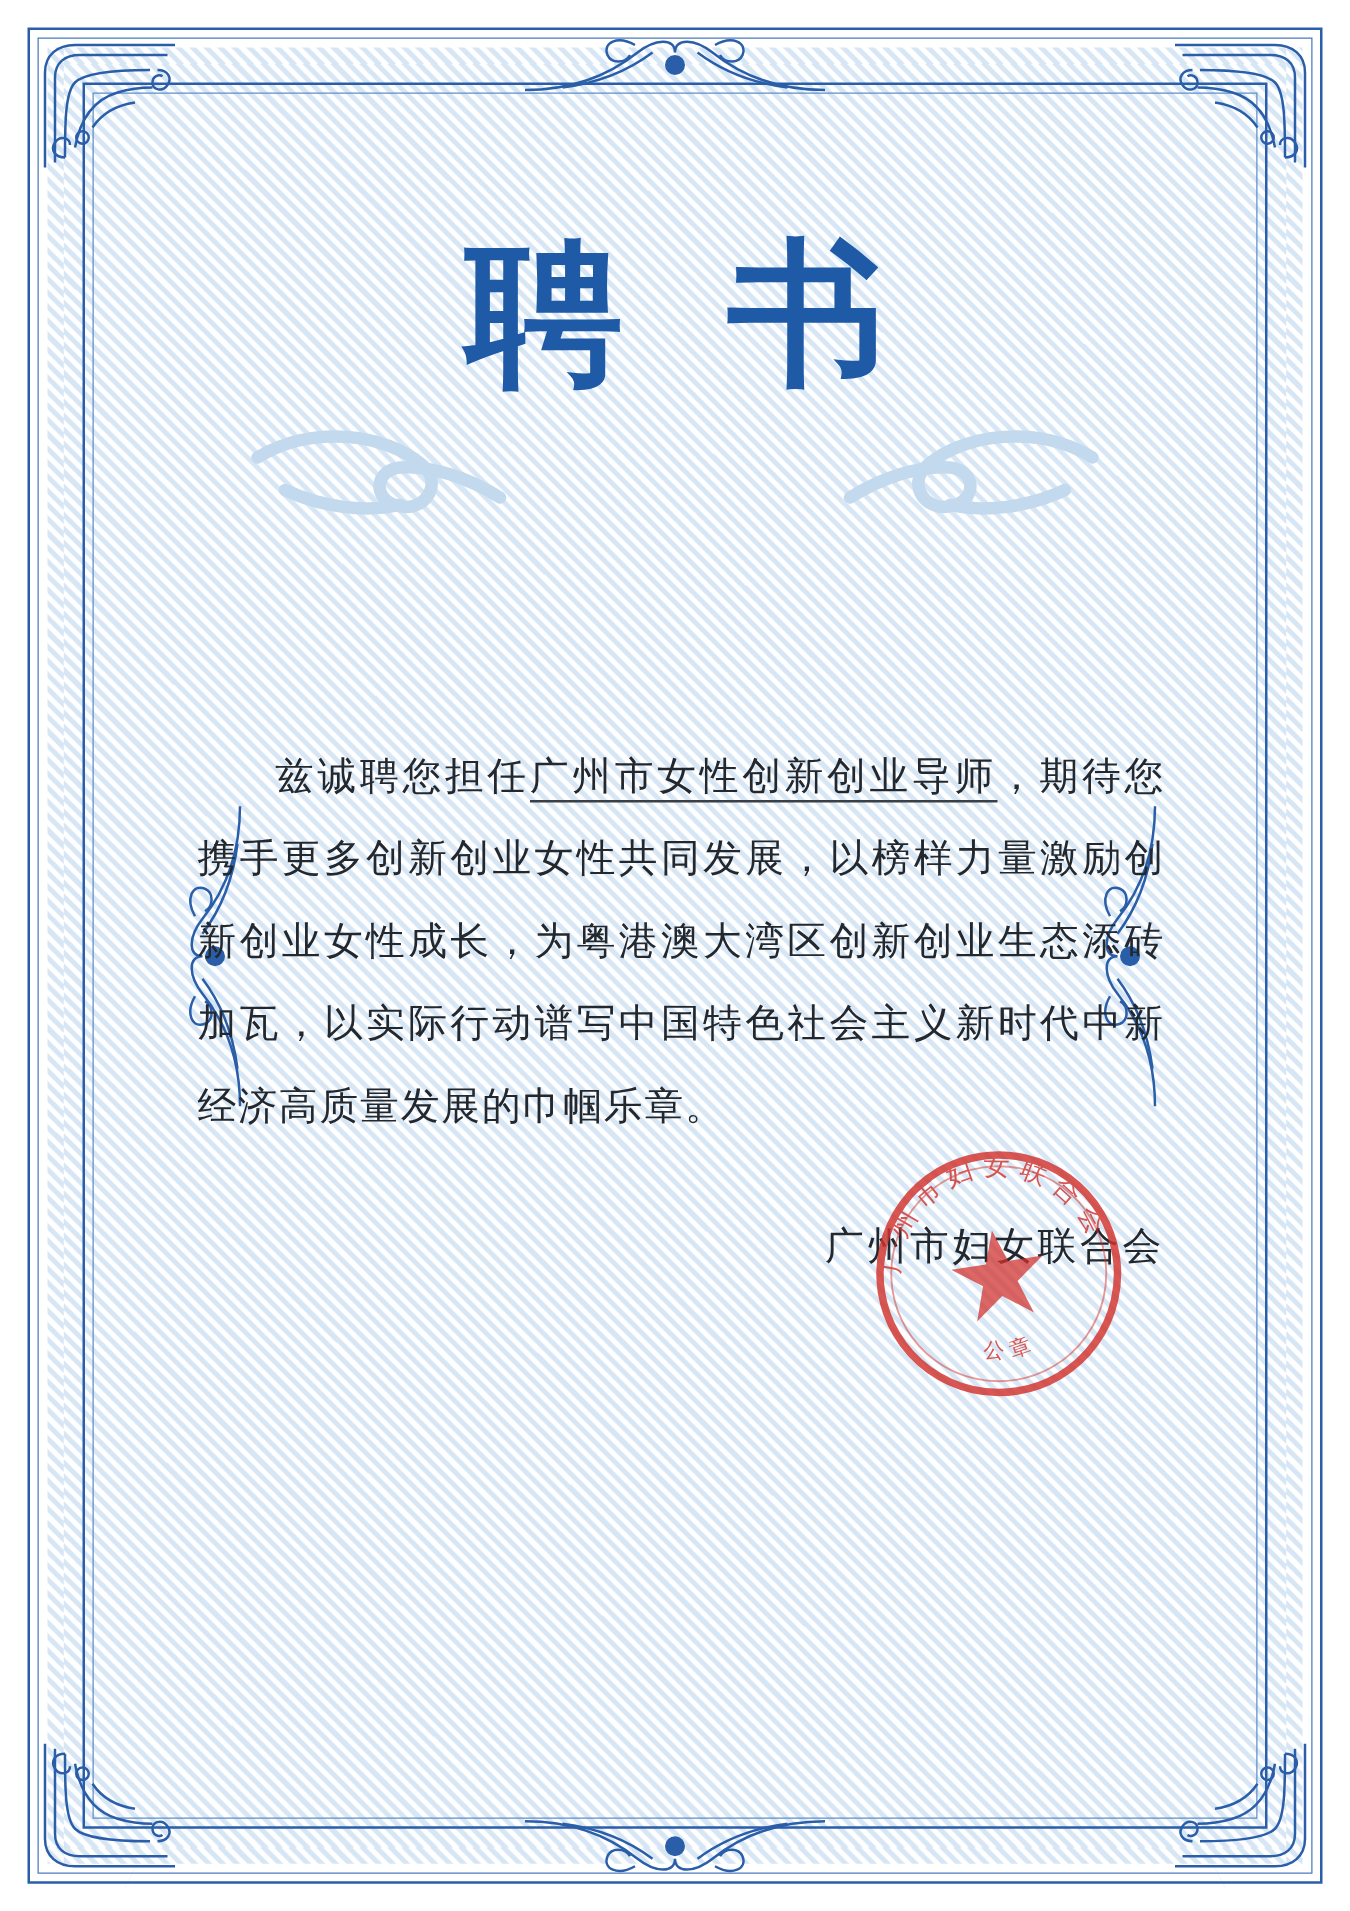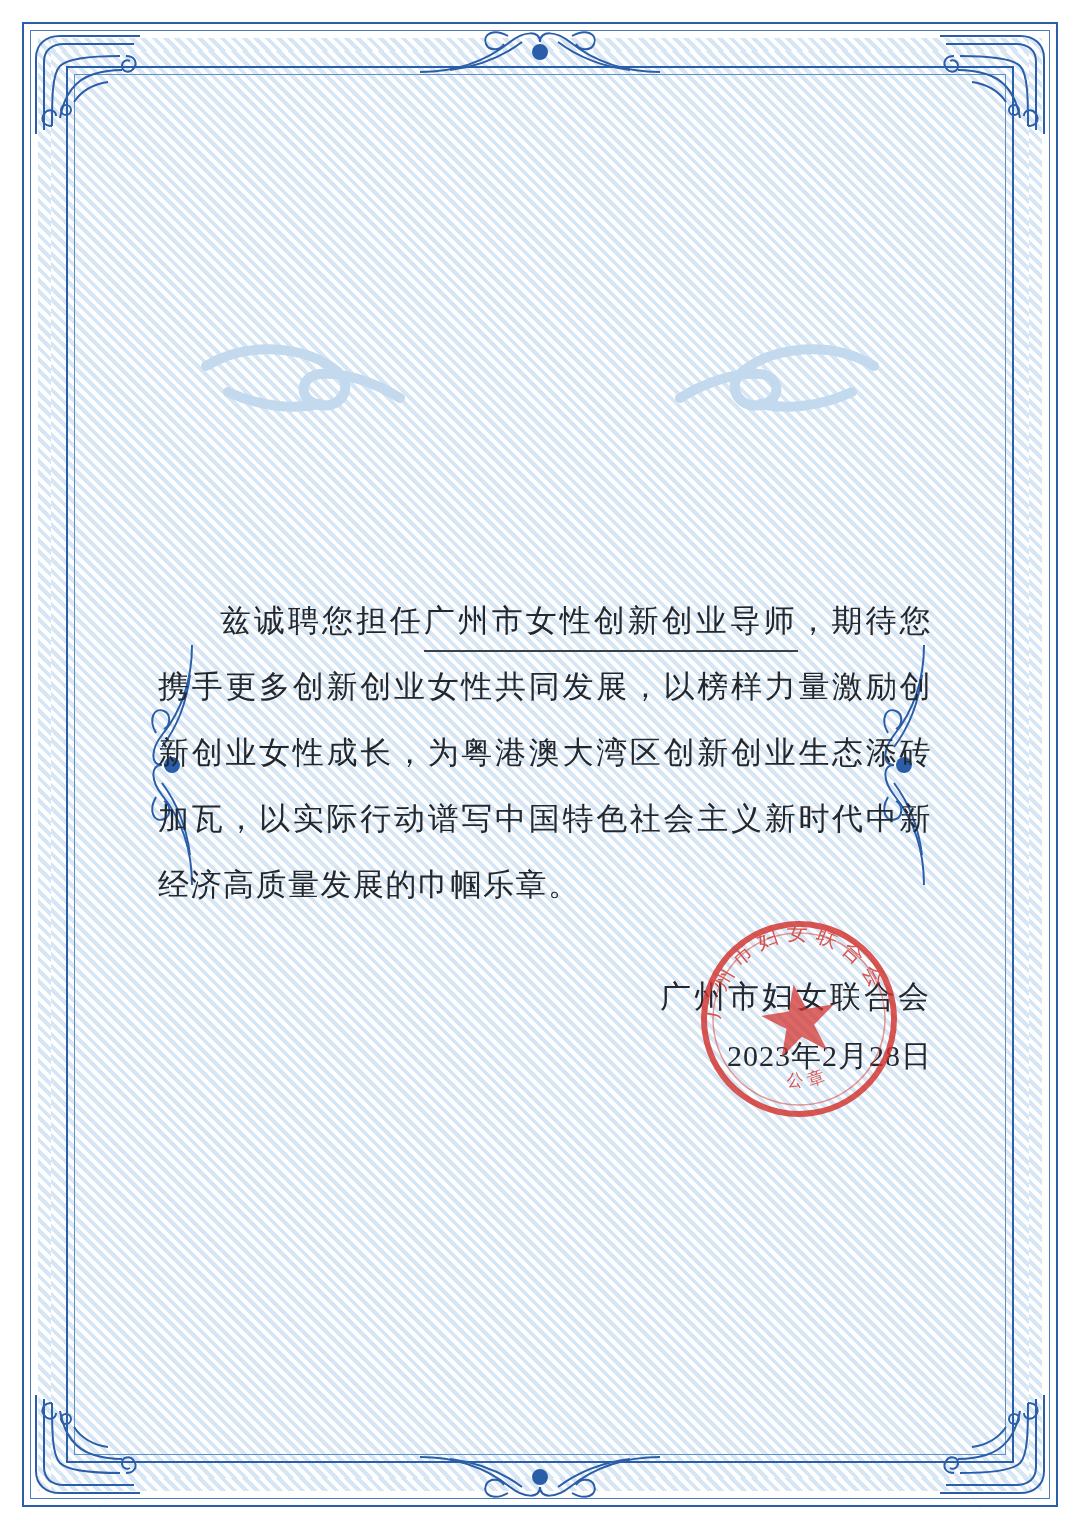--- a/index.html
+++ b/index.html
@@ -142,21 +142,21 @@
     top: 492px;
     font-size: 31px;
     line-height: 66px;
     color: #23282e;
     letter-spacing: 1.5px;
     text-align: justify;
     text-indent: 62px;
   }
   .body-text .underline-phrase {
     border-bottom: 2px solid #3a4046;
-    padding-bottom: 12px;
+    padding-bottom: 2px;
   }
 
   .signature-block {
     position: absolute;
     right: 52px;
     top: 880px;
     text-align: right;
     color: #23282e;
   }
   .sign-org {
@@ -354,20 +354,21 @@
       <path d="M60,46 C92,42 116,30 132,18"></path>
       <path d="M240,46 C208,42 184,30 168,18"></path>
       <circle cx="150" cy="28" r="7" fill="currentColor"></circle>
       <path d="M118,12 C104,4 92,10 96,20 C99,27 110,27 114,20"></path>
       <path d="M182,12 C196,4 208,10 204,20 C201,27 190,27 186,20"></path>
     </g>
   </svg>
 
   <div class="content">
 
+    <div class="title">聘 书</div>
 
     <svg class="title-flourish flourish-left" width="230" height="90" viewBox="0 0 230 90">
       <g fill="none" stroke="currentColor" stroke-width="10" stroke-linecap="round">
         <path d="M18,34 C60,8 120,14 150,40 C168,56 150,80 128,72 C110,66 112,44 132,42 C156,40 186,50 212,66"></path>
         <path d="M40,60 C70,74 104,78 132,72"></path>
       </g>
     </svg>
     <svg class="title-flourish flourish-right" width="230" height="90" viewBox="0 0 230 90">
       <g fill="none" stroke="currentColor" stroke-width="10" stroke-linecap="round">
         <path d="M18,34 C60,8 120,14 150,40 C168,56 150,80 128,72 C110,66 112,44 132,42 C156,40 186,50 212,66"></path>
@@ -375,21 +376,20 @@
       </g>
     </svg>
 
 
     <div class="body-text">
       <span>兹诚聘您担任</span><span class="underline-phrase">广州市女性创新创业导师</span><span>，期待您携手更多创新创业女性共同发展，以榜样力量激励创新创业女性成长，为粤港澳大湾区创新创业生态添砖加瓦，以实际行动谱写中国特色社会主义新时代中新经济高质量发展的巾帼乐章。</span>
     </div>
 
     <div class="signature-block">
       <div class="sign-org">广州市妇女联合会</div>
-      <div class="sign-date">2023年2月28日</div>
     </div>
 
     <svg class="seal" viewBox="0 0 210 210">
       <defs>
         <path id="sealTopArc" d="M 26,105 A 79,79 0 0 1 184,105"></path>
         <path id="sealBottomArc" d="M 38,105 A 67,67 0 0 0 172,105"></path>
       </defs>
       <circle cx="105" cy="105" r="95" fill="none" stroke="#d2322d" stroke-width="6"></circle>
       <circle cx="105" cy="105" r="86" fill="none" stroke="#d2322d" stroke-width="1.5" opacity="0.6"></circle>
       <polygon points="105,70 114,96 142,96 119,113 128,140 105,123 82,140 91,113 68,96 96,96" fill="#d2322d" opacity="0.9"></polygon>

